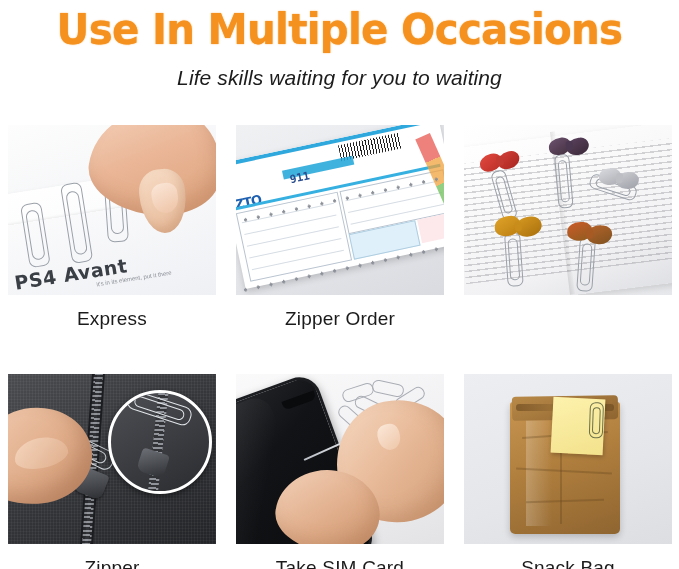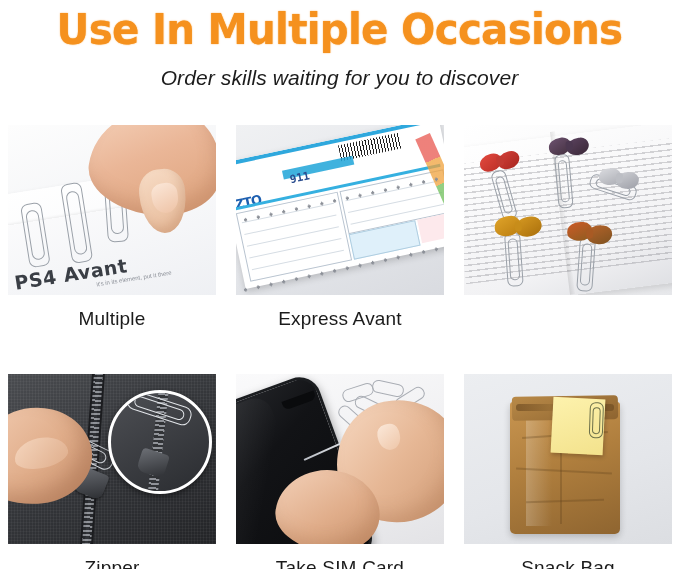--- a/index.html
+++ b/index.html
@@ -344,21 +344,21 @@
   .t6 .clip6 i{display:block;position:absolute;border:1.6px solid #6b6f4a;border-radius:6px;}
   .t6 .clip6 i.a{width:12px;height:34px;}
   .t6 .clip6 i.b{width:6px;height:25px;left:3px;top:5px;}
 </style>
 </head>
 <body>
 
 <div class="page">
 
   <div class="title">Use In Multiple Occasions</div>
-  <div class="subtitle">Order skills waiting for you to discover</div>
+  <div class="subtitle">Life skills waiting for you to waiting</div>
 
   <div class="grid">
 
     <div class="row r1">
 
       <div class="cell">
         <div class="thumb t1">
           <div class="paper"></div>
           <div class="paper2"></div>
           <div class="ptext">PS4 Avant</div>
@@ -372,21 +372,21 @@
               <i class="b"></i>
             </div>
           <div class="clip c3">
               <i class="a"></i>
               <i class="b"></i>
             </div>
           <div class="hand"></div>
           <div class="finger"></div>
           <div class="nail"></div>
         </div>
-        <div class="caption">Multiple</div>
+        <div class="caption">Express</div>
       </div>
 
       <div class="cell">
         <div class="thumb t2">
           <div class="form">
             <div class="band"></div>
             <div class="barcode"></div>
             <div class="cyan1"></div>
             <div class="num">911</div>
             <div class="zto">ZTO</div>
@@ -402,21 +402,21 @@
             <div class="rule" style="left:10px;top:98px;width:94px;"></div>
             <div class="rule" style="left:10px;top:110px;width:94px;"></div>
             <div class="rule" style="left:116px;top:62px;width:96px;"></div>
             <div class="rule" style="left:116px;top:74px;width:96px;"></div>
             <div class="rule" style="left:116px;top:86px;width:96px;"></div>
             <div class="stripes"></div>
           </div>
           <div class="perf"></div>
           <div class="perf p2"></div>
         </div>
-        <div class="caption">Express Avant</div>
+        <div class="caption">Zipper Order</div>
       </div>
 
       <div class="cell">
         <div class="thumb t3">
           <div class="book"></div>
           <div class="lines"></div>
           <div class="spine"></div>
 
           <div class="clipv cl1">
               <i class="a"></i>

